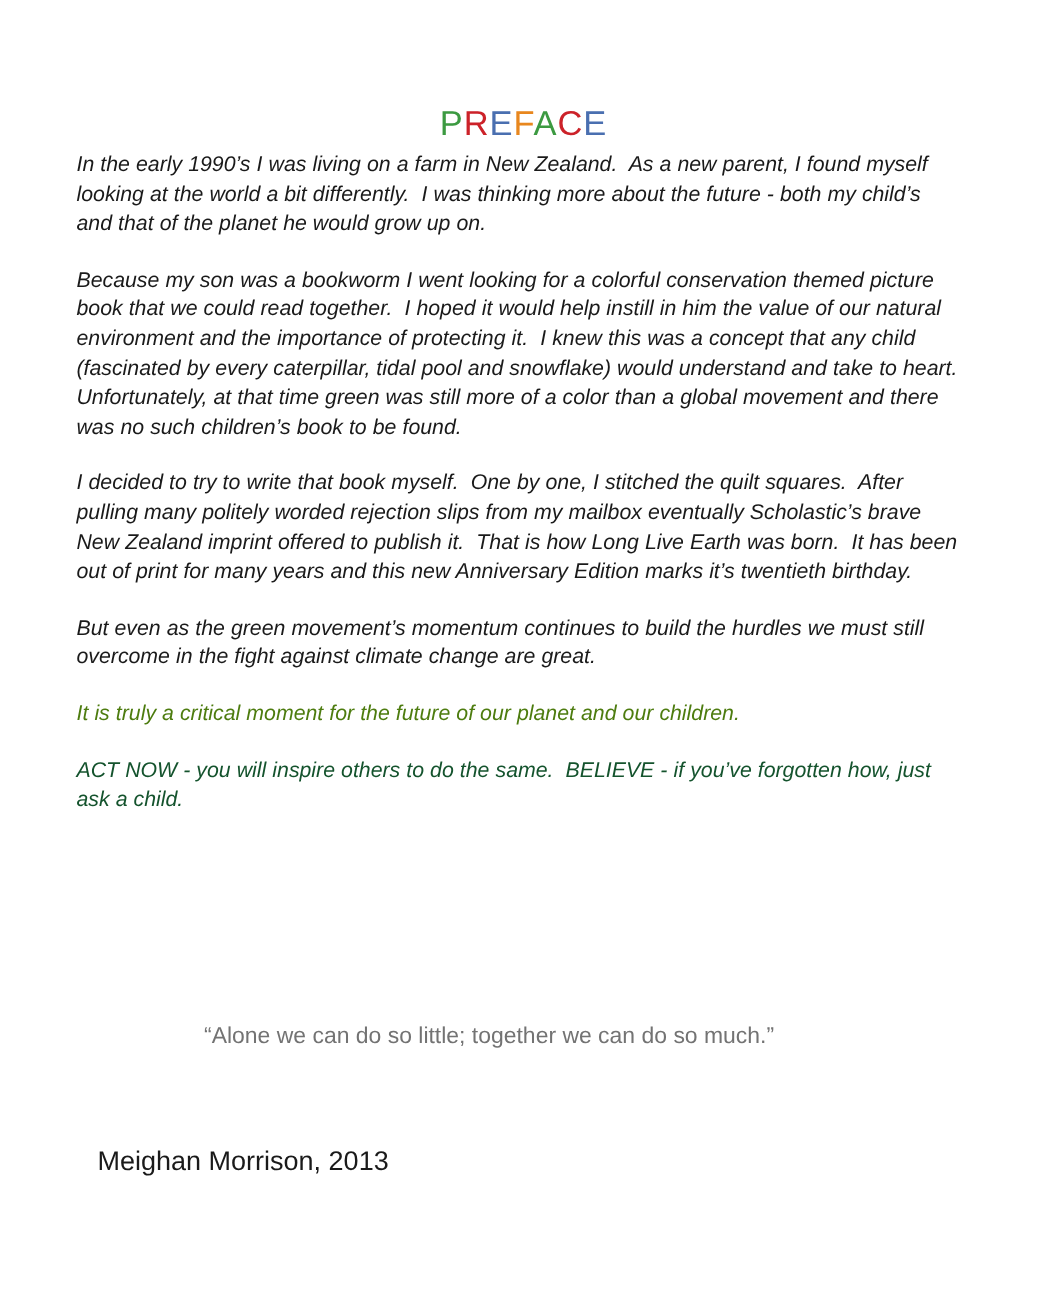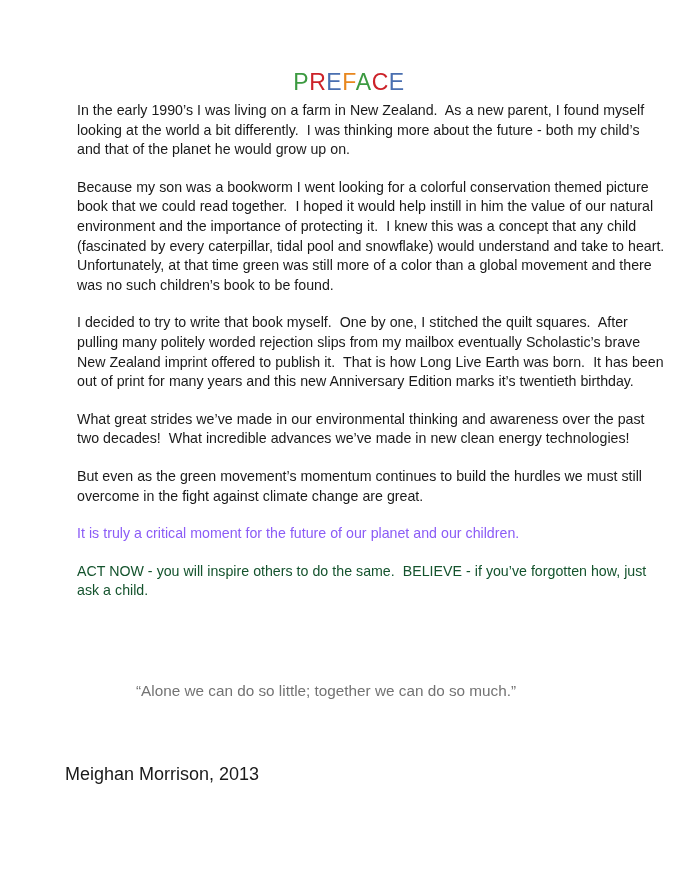--- a/index.html
+++ b/index.html
@@ -35,23 +35,24 @@
     line-height: 26px;
     letter-spacing: 0.6px;
     font-weight: 400;
     white-space: pre;
   }
   .doc-title .ch { display: inline; }
 
   
   .body-block {
     position: absolute;
-    left: 77px;
+    left: 51px;
     top: 101px;
     width: 590px;
+    font-style: italic;
   }
 
   .para {
     font-size: 14.2px;
     line-height: 19.6px;
     color: #1a1a1a;
     margin: 0 0 18px 0;
     text-align: left;
     white-space: pre-wrap;
     word-spacing: 0.1px;
@@ -95,23 +96,22 @@
 <body>
 
 <div class="page">
 
   <h1 class="doc-title" id="doc-title"><span class="ch" style="color: rgb(60, 154, 65);">P</span><span class="ch" style="color: rgb(204, 34, 41);">R</span><span class="ch" style="color: rgb(74, 111, 176);">E</span><span class="ch" style="color: rgb(232, 135, 30);">F</span><span class="ch" style="color: rgb(60, 154, 65);">A</span><span class="ch" style="color: rgb(204, 34, 41);">C</span><span class="ch" style="color: rgb(74, 111, 176);">E</span></h1>
 
   <div class="body-block" id="body-block">
       <p class="para" style="color: rgb(26, 26, 26);">In the early 1990’s I was living on a farm in New Zealand.  As a new parent, I found myself looking at the world a bit differently.  I was thinking more about the future - both my child’s and that of the planet he would grow up on.</p>
       <p class="para" style="color: rgb(26, 26, 26);">Because my son was a bookworm I went looking for a colorful conservation themed picture book that we could read together.  I hoped it would help instill in him the value of our natural environment and the importance of protecting it.  I knew this was a concept that any child (fascinated by every caterpillar, tidal pool and snowflake) would understand and take to heart.  Unfortunately, at that time green was still more of a color than a global movement and there was no such children’s book to be found.</p>
       <p class="para" style="color: rgb(26, 26, 26);">I decided to try to write that book myself.  One by one, I stitched the quilt squares.  After pulling many politely worded rejection slips from my mailbox eventually Scholastic’s brave New Zealand imprint offered to publish it.  That is how Long Live Earth was born.  It has been out of print for many years and this new Anniversary Edition marks it’s twentieth birthday.</p>
-      <p class="para" style="color: rgb(26, 26, 26);">What great strides we’ve made in our environmental thinking and awareness over the past two decades!  What incredible advances we’ve made in new clean energy technologies!</p>
       <p class="para" style="color: rgb(26, 26, 26);">But even as the green movement’s momentum continues to build the hurdles we must still overcome in the fight against climate change are great.</p>
-      <p class="para" style="color: #8b5cf6;">It is truly a critical moment for the future of our planet and our children.</p>
+      <p class="para" style="color: #4d7c0f;">It is truly a critical moment for the future of our planet and our children.</p>
       <p class="para" style="color: #14532d;">ACT NOW - you will inspire others to do the same.  BELIEVE - if you’ve forgotten how, just ask a child.</p>
     </div>
 
   <div class="quote-block">
     <div class="quote-line" id="quote-text" style="color: #737373;">“Alone we can do so little; together we can do so much.”</div>
   </div>
 
   <div class="signature">Meighan Morrison, 2013</div>
 
 </div>

